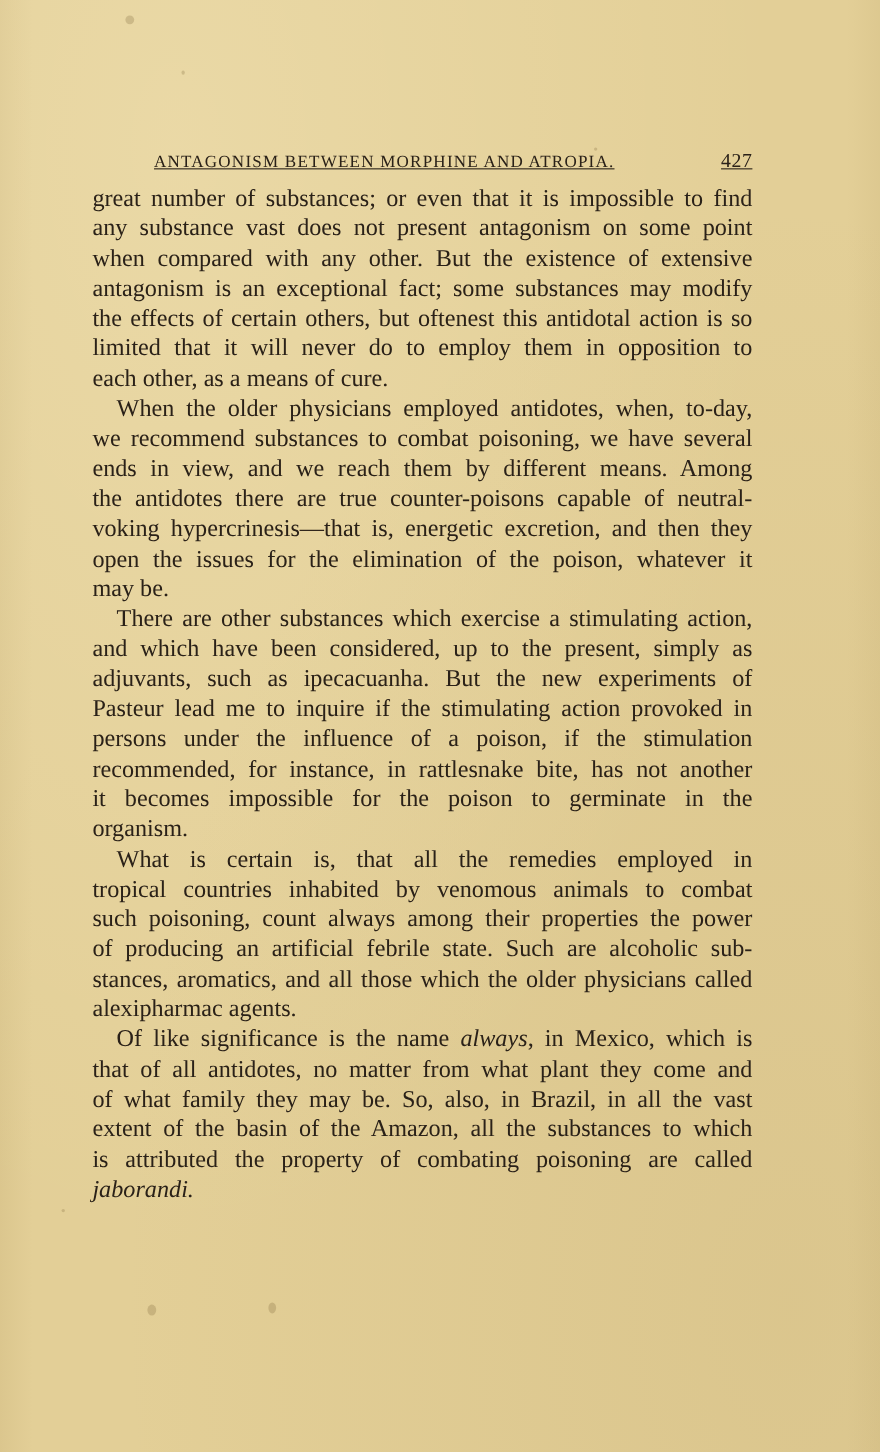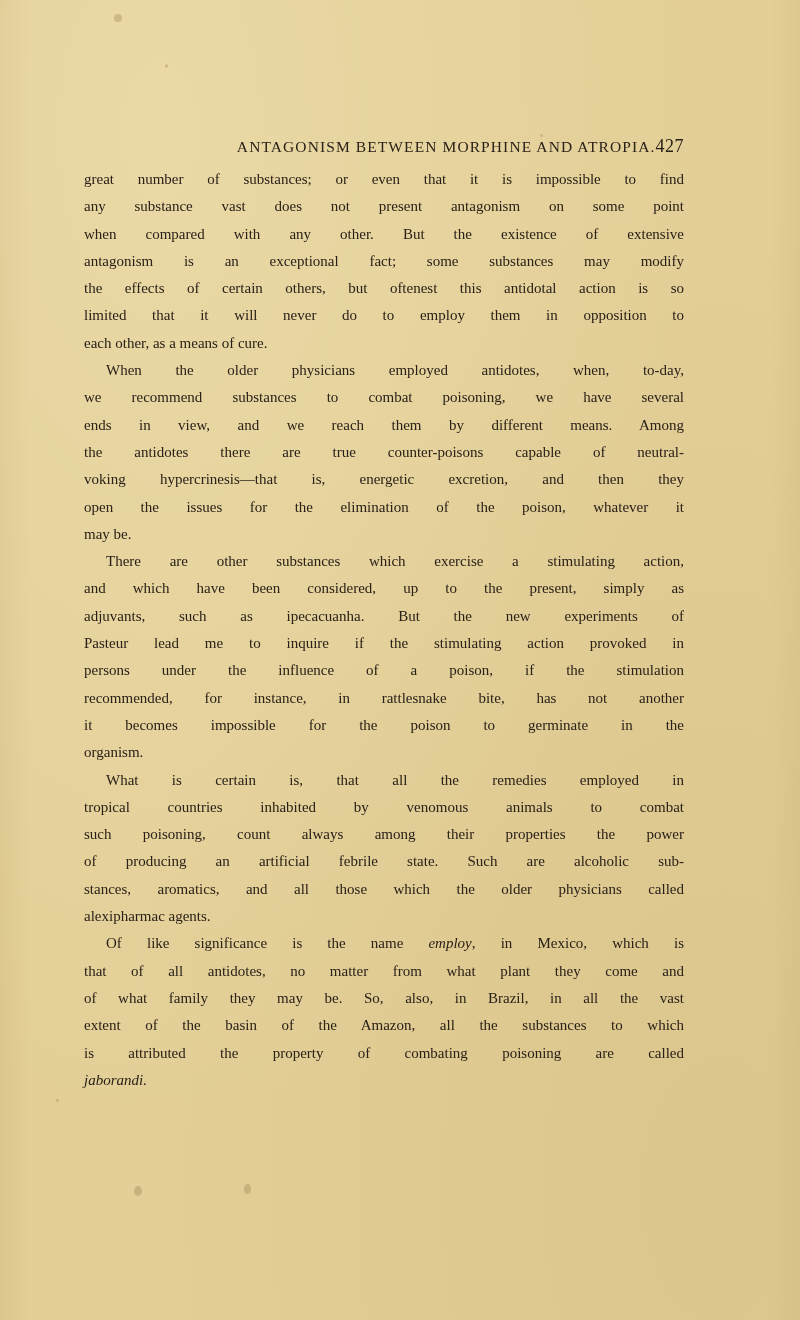--- a/index.html
+++ b/index.html
@@ -24,42 +24,43 @@
       left: 84px;
       top: 0;
       width: 600px;
     }
     .running-head {
       position: absolute;
       top: 136px;
       left: 56px;
       width: 544px;
       display: flex;
-      justify-content: flex-end;
+      justify-content: space-between;
       align-items: baseline;
       font-family: "Liberation Serif", "DejaVu Serif", serif;
+      text-decoration: underline;
     }
     .running-title {
       font-size: 15.5px;
       letter-spacing: 1.1px;
       font-variant: small-caps;
       text-transform: uppercase;
       font-weight: normal;
     }
     .page-number {
       font-size: 18px;
       letter-spacing: 0.5px;
     }
     .body-text {
       position: absolute;
       top: 166px;
       left: 0;
       width: 600px;
       font-family: "Liberation Serif", "DejaVu Serif", serif;
-      font-size: 15px;
+      font-size: 22px;
       line-height: 27.3px;
       text-align: justify;
       hyphens: none;
     }
     .line {
       display: block;
       text-align: justify;
       text-align-last: justify;
       white-space: nowrap;
       height: 27.3px;
@@ -128,21 +129,21 @@
       </div>
       <div>
         <span class="line indent"><span class="line-inner">What is certain is, that all the remedies employed in</span></span>
         <span class="line"><span class="line-inner">tropical countries inhabited by venomous animals to combat</span></span>
         <span class="line"><span class="line-inner">such poisoning, count always among their properties the power</span></span>
         <span class="line"><span class="line-inner">of producing an artificial febrile state. Such are alcoholic sub-</span></span>
         <span class="line"><span class="line-inner">stances, aromatics, and all those which the older physicians called</span></span>
         <span class="line last"><span class="line-inner">alexipharmac agents.</span></span>
       </div>
       <div>
-        <span class="line indent"><span class="line-inner">Of like significance is the name <em>employ</em>, in Mexico, which is</span></span>
+        <span class="line indent"><span class="line-inner">Of like significance is the name <em>always</em>, in Mexico, which is</span></span>
         <span class="line"><span class="line-inner">that of all antidotes, no matter from what plant they come and</span></span>
         <span class="line"><span class="line-inner">of what family they may be. So, also, in Brazil, in all the vast</span></span>
         <span class="line"><span class="line-inner">extent of the basin of the Amazon, all the substances to which</span></span>
         <span class="line"><span class="line-inner">is attributed the property of combating poisoning are called</span></span>
         <span class="line last"><span class="line-inner"><em>jaborandi.</em></span></span>
       </div>
     </div>
 </div>
 
 <span class="speck" style="left:114px;top:14px;width:8px;height:8px;"></span>

